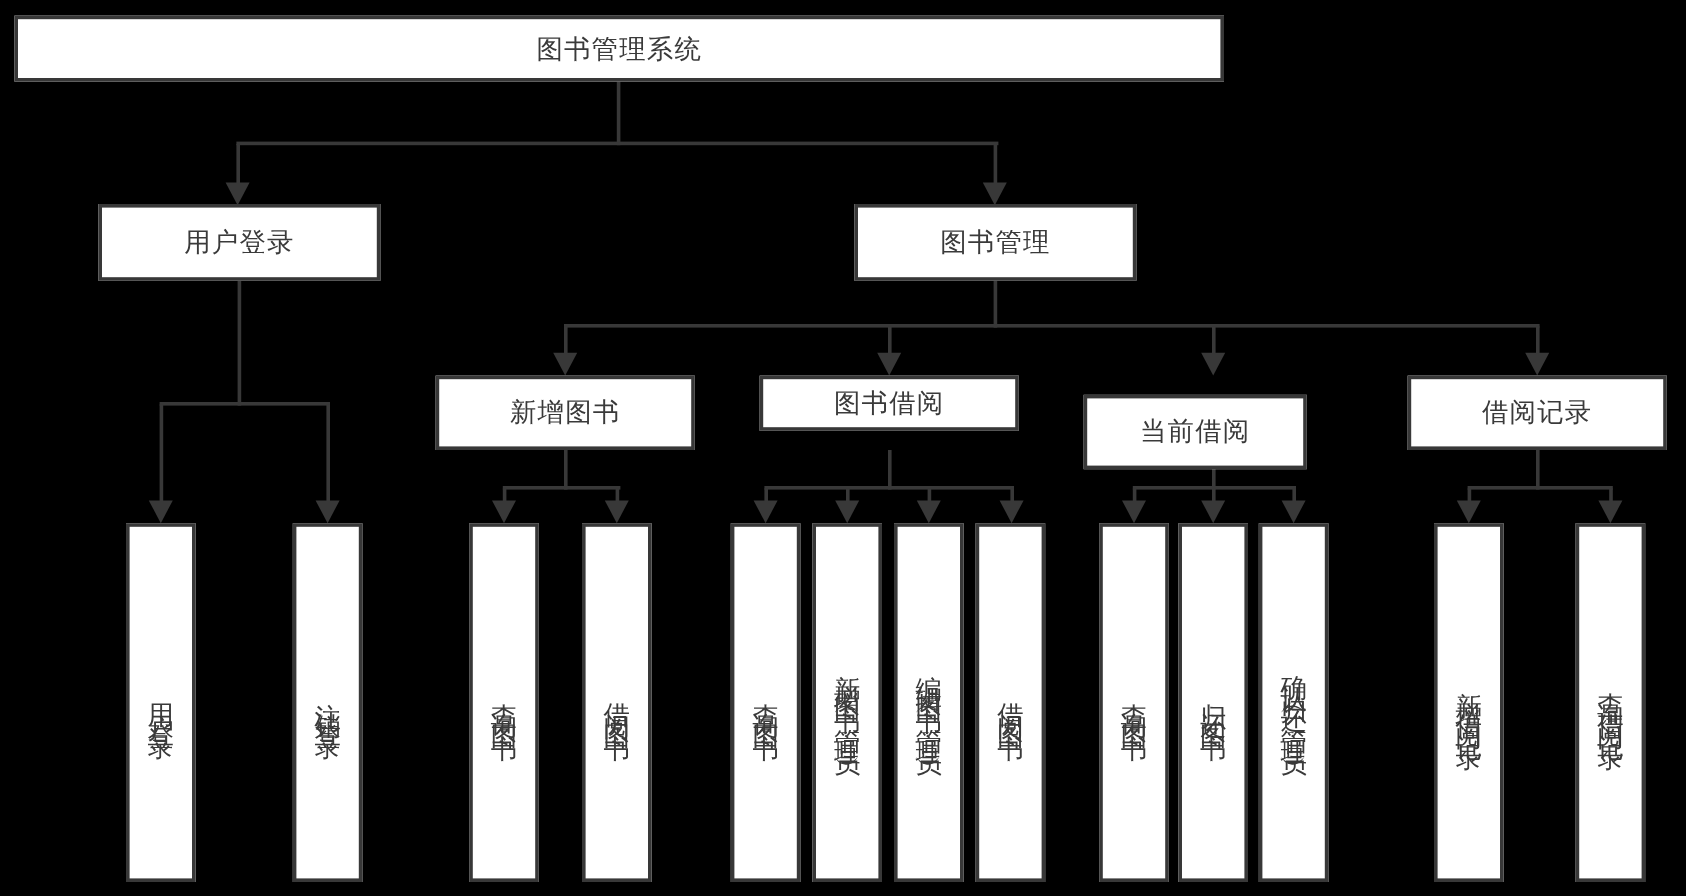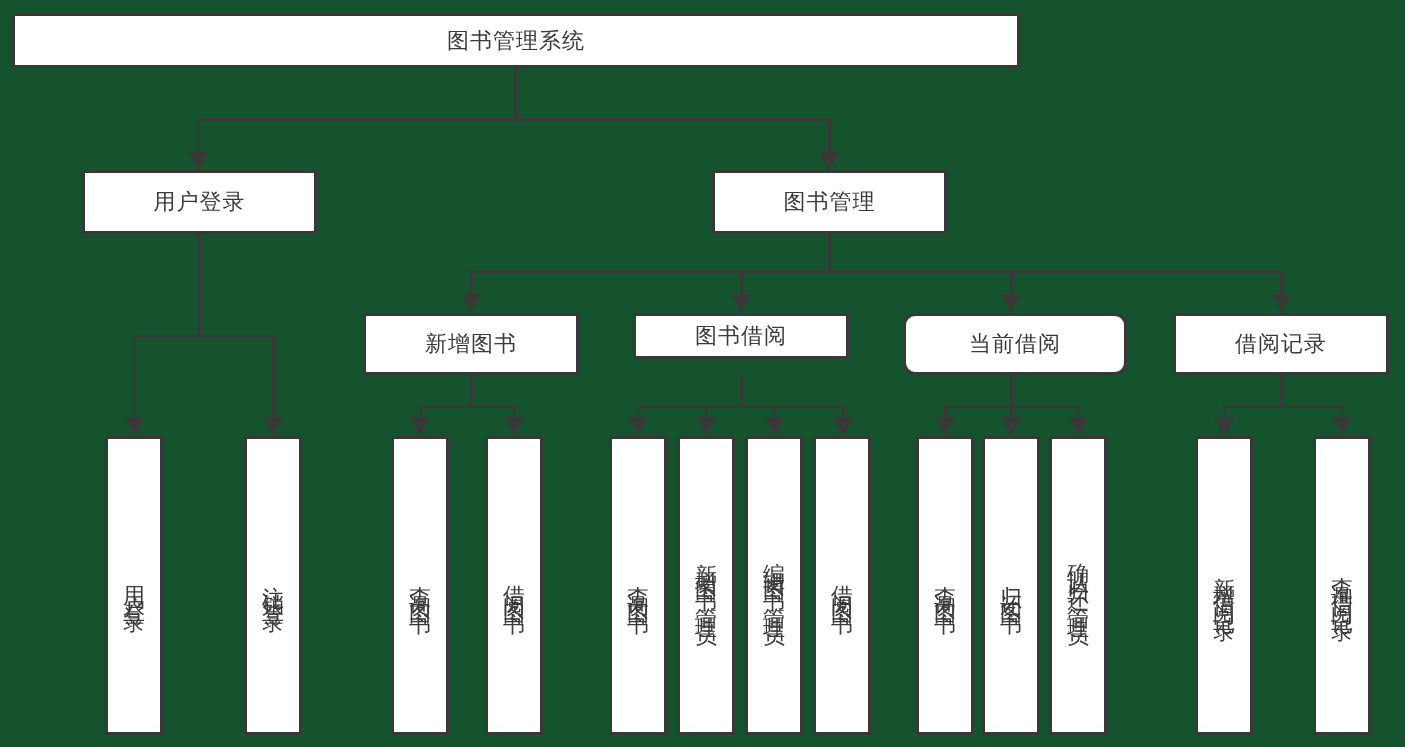--- a/index.html
+++ b/index.html
@@ -5,21 +5,21 @@
   html, body {
     margin: 0;
     padding: 0;
     background: #ffffff;
     font-family: "Liberation Sans", sans-serif;
   }
   .stage {
     position: relative;
     width: 1405px;
     height: 747px;
-    background: #14532d;
+    background: #000000;
     overflow: hidden;
   }
   .box {
     position: absolute;
     box-sizing: border-box;
     background: #ffffff;
     border: 3px solid #383838;
     display: flex;
     align-items: center;
     justify-content: center;
@@ -136,21 +136,21 @@
   </div>
 
   <div class="box" style="left:363px; top:313px; width:216px; height:62px;">
     <span>新增图书</span>
   </div>
 
   <div class="box" style="left:633px; top:313px; width:216px; height:46px;">
     <span>图书借阅</span>
   </div>
 
-  <div class="box" style="left:903px; top:313px; width:224px; height:62px;border-radius:12px;">
+  <div class="box" style="left:903px; top:329px; width:186px; height:62px;">
     <span>当前借阅</span>
   </div>
 
   <div class="box" style="left:1173px; top:313px; width:216px; height:62px;">
     <span>借阅记录</span>
   </div>
 
   <div class="box" style="left:105px; top:436px; width:58px; height:299px;">
     <span class="vtext">用户登录</span>
   </div>

